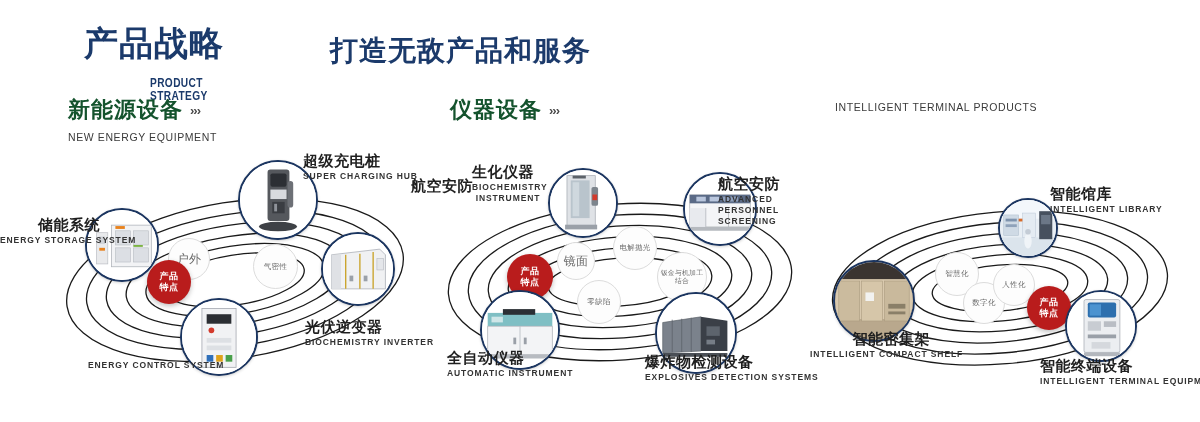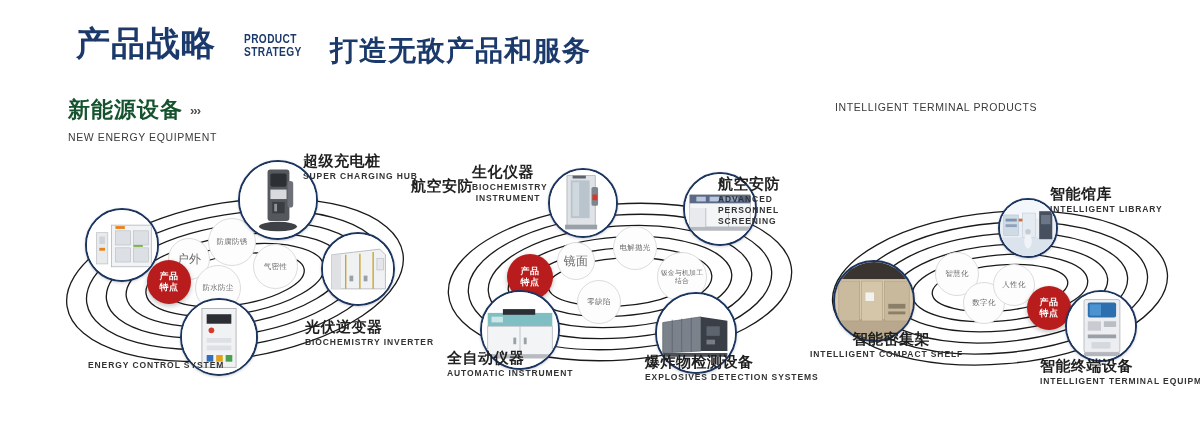--- a/index.html
+++ b/index.html
@@ -4,21 +4,21 @@
 <style>
   html,body{margin:0;padding:0;}
   body{
     width:1200px;height:422px;background:#ffffff;overflow:hidden;
     font-family:"Liberation Sans","DejaVu Sans",sans-serif;
     position:relative;
   }
   #stage{position:absolute;left:0;top:0;width:1200px;height:422px;}
 
   
-  .hdr{position:absolute;left:76px;top:26px;display:flex;align-items:flex-end;gap:28px;}
+  .hdr{position:absolute;left:84px;top:26px;display:flex;align-items:flex-end;gap:16px;flex-direction:column;}
   .hdr-cn{
     font-size:34px;font-weight:bold;color:#1b3a6b;letter-spacing:1px;
     line-height:1;white-space:nowrap;
   }
   .hdr-en{
     color:#1b3a6b;font-size:13px;font-weight:bold;line-height:1.02;
     letter-spacing:0.5px;transform:scaleX(.78);transform-origin:left bottom;
     padding-bottom:2px;white-space:nowrap;
   }
   .hdr-sub{
@@ -79,46 +79,41 @@
       <div>STRATEGY</div>
     </div>
   </div>
   <div class="hdr-sub">打造无敌产品和服务</div>
 
   <div class="sect" style="left:68px;top:95px;">
     <div><span class="cn">新能源设备</span><span class="arrows">›››</span></div>
     <div class="en">NEW ENERGY EQUIPMENT</div>
   </div>
   <div class="sect" style="left:450px;top:95px;">
+    <div><span class="cn">仪器设备</span><span class="arrows">›››</span></div>
   </div>
   <div class="sect" style="left:835px;top:95px;">
     <div class="en">INTELLIGENT TERMINAL PRODUCTS</div>
   </div>
 
   <div class="cluster" style="left:45px;top:160px;width:380px;height:240px;">
 
     <svg class="rings" width="380" height="240" viewBox="0 0 380 240">
       <g fill="none" stroke="#1a1a1a" stroke-width="1.3">
         <ellipse cx="190" cy="120" rx="170" ry="78" transform="rotate(-9 190 120)"></ellipse>
         <ellipse cx="190" cy="120" rx="150" ry="66" transform="rotate(-9 190 120)"></ellipse>
         <ellipse cx="190" cy="120" rx="130" ry="55" transform="rotate(-9 190 120)"></ellipse>
         <ellipse cx="190" cy="120" rx="110" ry="44" transform="rotate(-9 190 120)"></ellipse>
         <ellipse cx="190" cy="120" rx="90" ry="34" transform="rotate(-9 190 120)"></ellipse>
         <ellipse cx="190" cy="120" rx="70" ry="25" transform="rotate(-9 190 120)"></ellipse>
       </g>
     </svg>
 
     <div class="feat" style="left:123px;top:78px;width:42px;height:42px;">
         <span>户外</span>
-      </div>
-    <div class="feat" style="left:163px;top:58px;width:48px;height:48px;font-size:7.5px;">
-        <span>防腐防锈</span>
-      </div>
-    <div class="feat" style="left:150px;top:105px;width:46px;height:46px;font-size:7.5px;">
-        <span>防水防尘</span>
       </div>
     <div class="feat" style="left:208px;top:84px;width:45px;height:45px;font-size:7.5px;align-items:center;">
         <span>气密性</span>
       </div>
 
     <div class="core" style="left:102px;top:100px;width:44px;height:44px;">
       <span><span>产品</span><br><span>特点</span></span>
     </div>
 
     <div class="node" style="left:40px;top:48px;width:74px;height:74px;">
@@ -172,20 +167,24 @@
         <circle cx="31" cy="32" r="3" fill="#d33a2c"></circle>
         <rect x="26" y="40" width="26" height="5" fill="#dde0e4"></rect>
         <rect x="26" y="48" width="26" height="5" fill="#dde0e4"></rect>
         <rect x="26" y="58" width="7" height="7" fill="#2f6fba"></rect>
         <rect x="36" y="58" width="7" height="7" fill="#e0a21a"></rect>
         <rect x="46" y="58" width="7" height="7" fill="#49a04a"></rect>
       </svg>
     </div>
   </div>
 
+  <div class="cap r" style="left:0px;top:216px;width:100px;">
+    <div class="cn">储能系统</div>
+    <div class="en">ENERGY STORAGE SYSTEM</div>
+  </div>
   <div class="cap" style="left:303px;top:152px;">
     <div class="cn">超级充电桩</div>
     <div class="en">SUPER CHARGING HUB</div>
   </div>
   <div class="cap" style="left:305px;top:318px;">
     <div class="cn">光伏逆变器</div>
     <div class="en">BIOCHEMISTRY INVERTER</div>
   </div>
   <div class="cap" style="left:88px;top:358px;">
     <div class="en">ENERGY CONTROL SYSTEM</div>

